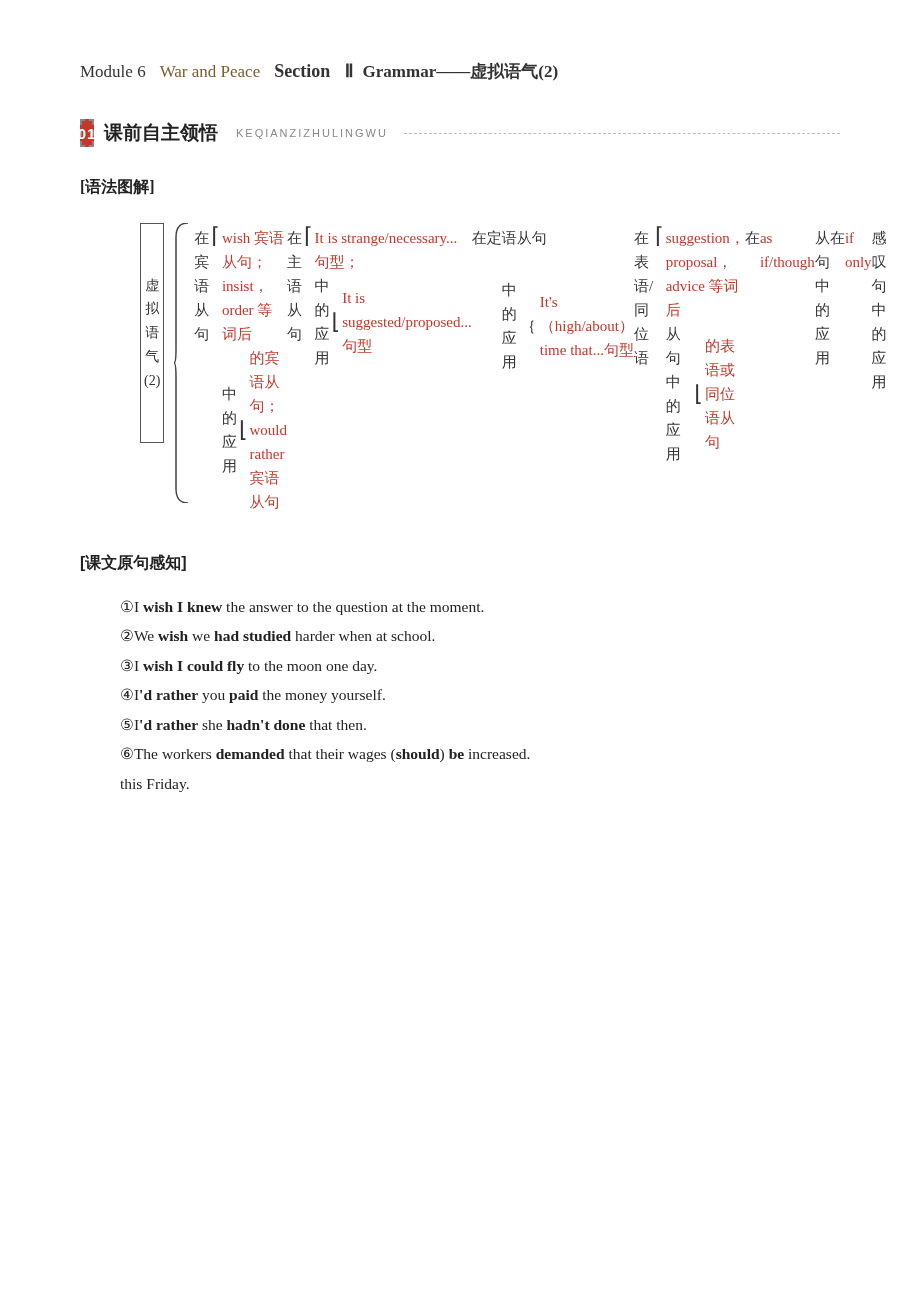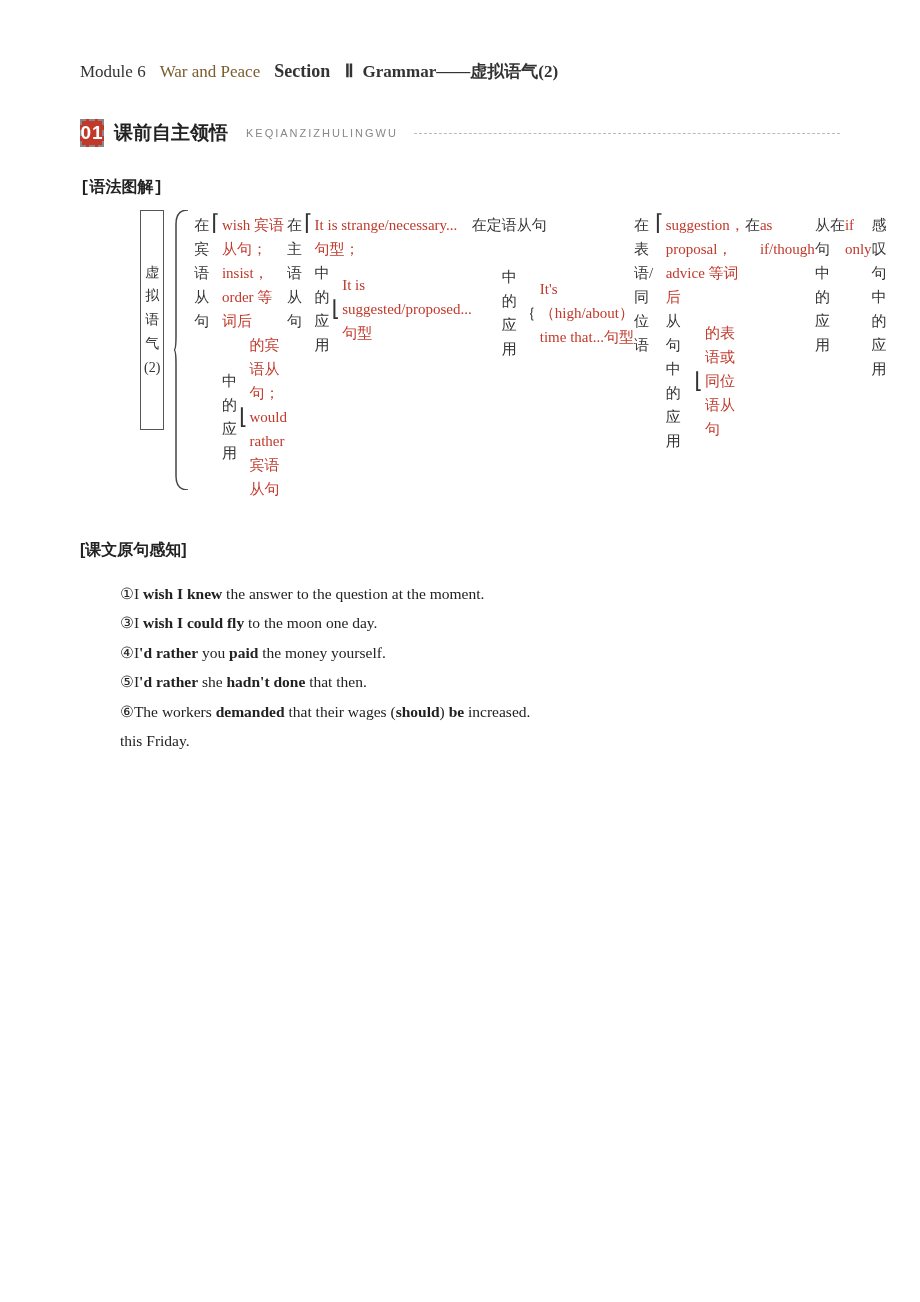--- a/index.html
+++ b/index.html
@@ -59,24 +59,24 @@
       align-items: center;
       margin-bottom: 30px;
       gap: 10px;
     }
     .section-num-box {
       display: inline-flex;
       align-items: center;
       justify-content: center;
       background: #c0392b;
       color: #fff;
-      font-size: 19px;
+      font-size: 15px;
       font-weight: bold;
       font-family: Arial, sans-serif;
-      width: 24px;
+      width: 14px;
       height: 28px;
       border: 2px dashed #888;
       letter-spacing: 1px;
       flex-shrink: 0;
     }
     .section-title-cn {
       font-size: 19px;
       font-weight: bold;
       color: #222;
       font-family: "SimHei", "黑体", sans-serif;
@@ -93,22 +93,22 @@
       border-bottom: 1px dashed #bbb;
       margin-left: 6px;
       height: 1px;
     }
 
     
     .grammar-heading {
       font-size: 16px;
       font-weight: bold;
       color: #222;
-      margin-bottom: 12px;
-      font-family: Liberation Mono, monospace;
+      margin-bottom: 25px;
+      font-family: Liberation Serif, serif;
     }
 
     
     .diagram-outer {
       display: flex;
       margin-left: 60px;
       margin-bottom: 36px;
       align-items: flex-start;
     }
 
@@ -329,20 +329,23 @@
   </div>
 </div>
 
 <div class="text-heading">[课文原句感知]</div>
 
 <ul class="sentence-list">
   <li>
     <span>①</span>I <b>wish I knew</b> the answer to the question at the moment.
   </li>
   <li>
+    <span>②</span>We <b>wish</b> we <b>had studied</b> harder when at school.
+  </li>
+  <li>
     <span>③</span>I <b>wish I could fly</b> to the moon one day.
   </li>
   <li>
     <span>④</span>I<b>'d rather</b> you <b>paid</b> the money yourself.
   </li>
   <li>
     <span>⑤</span>I<b>'d rather</b> she <b>hadn't done</b> that then.
   </li>
   <li>
     <span>⑥</span>The workers <b>demanded</b> that their wages (<b>should</b>) <b>be</b> increased.

